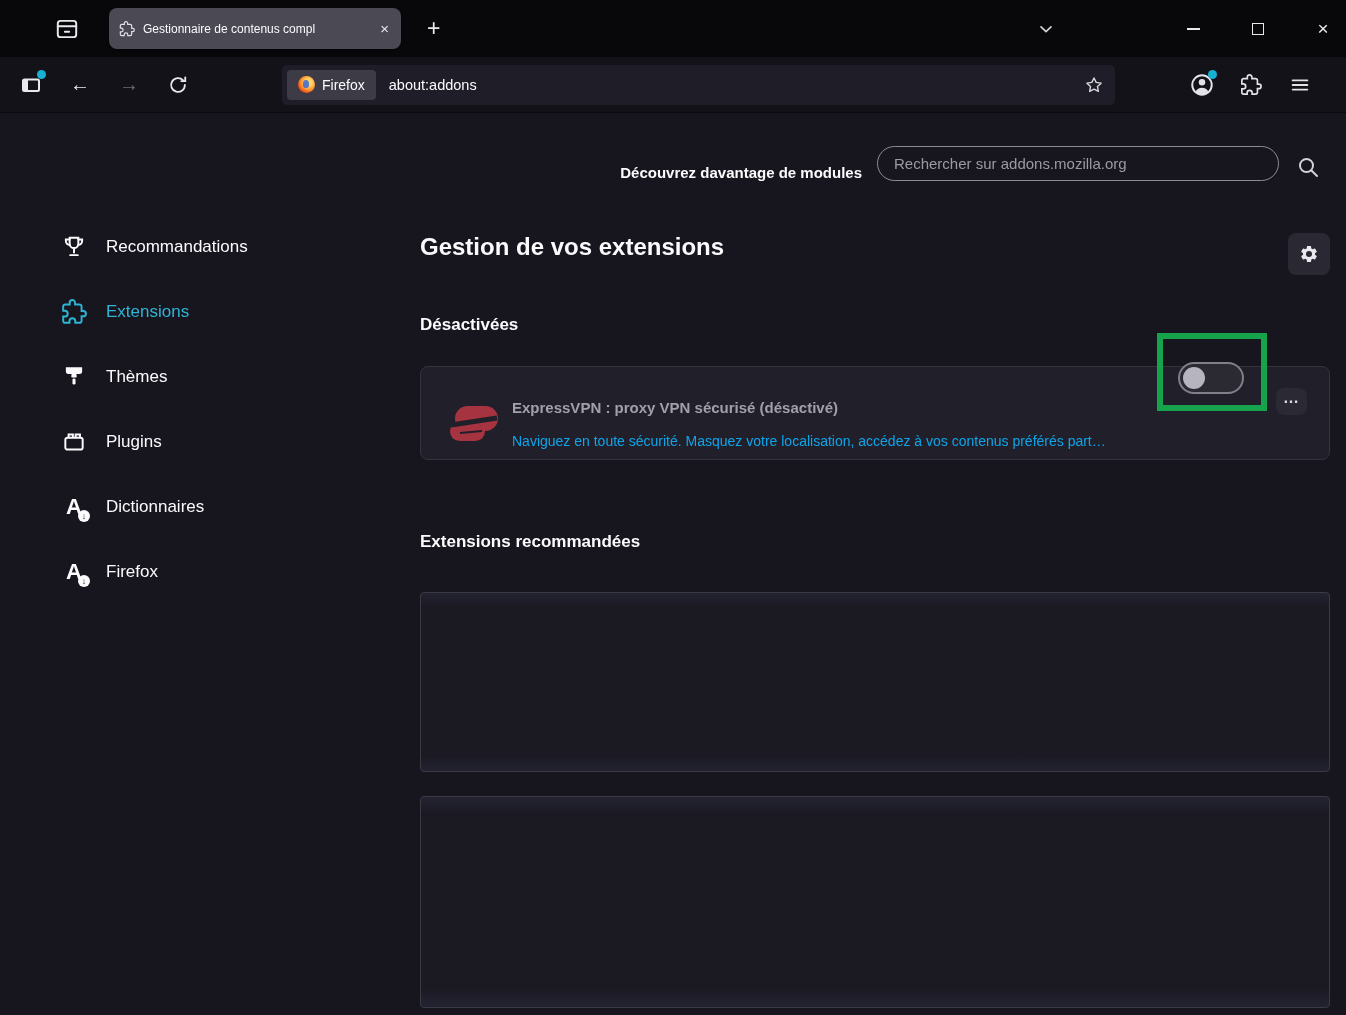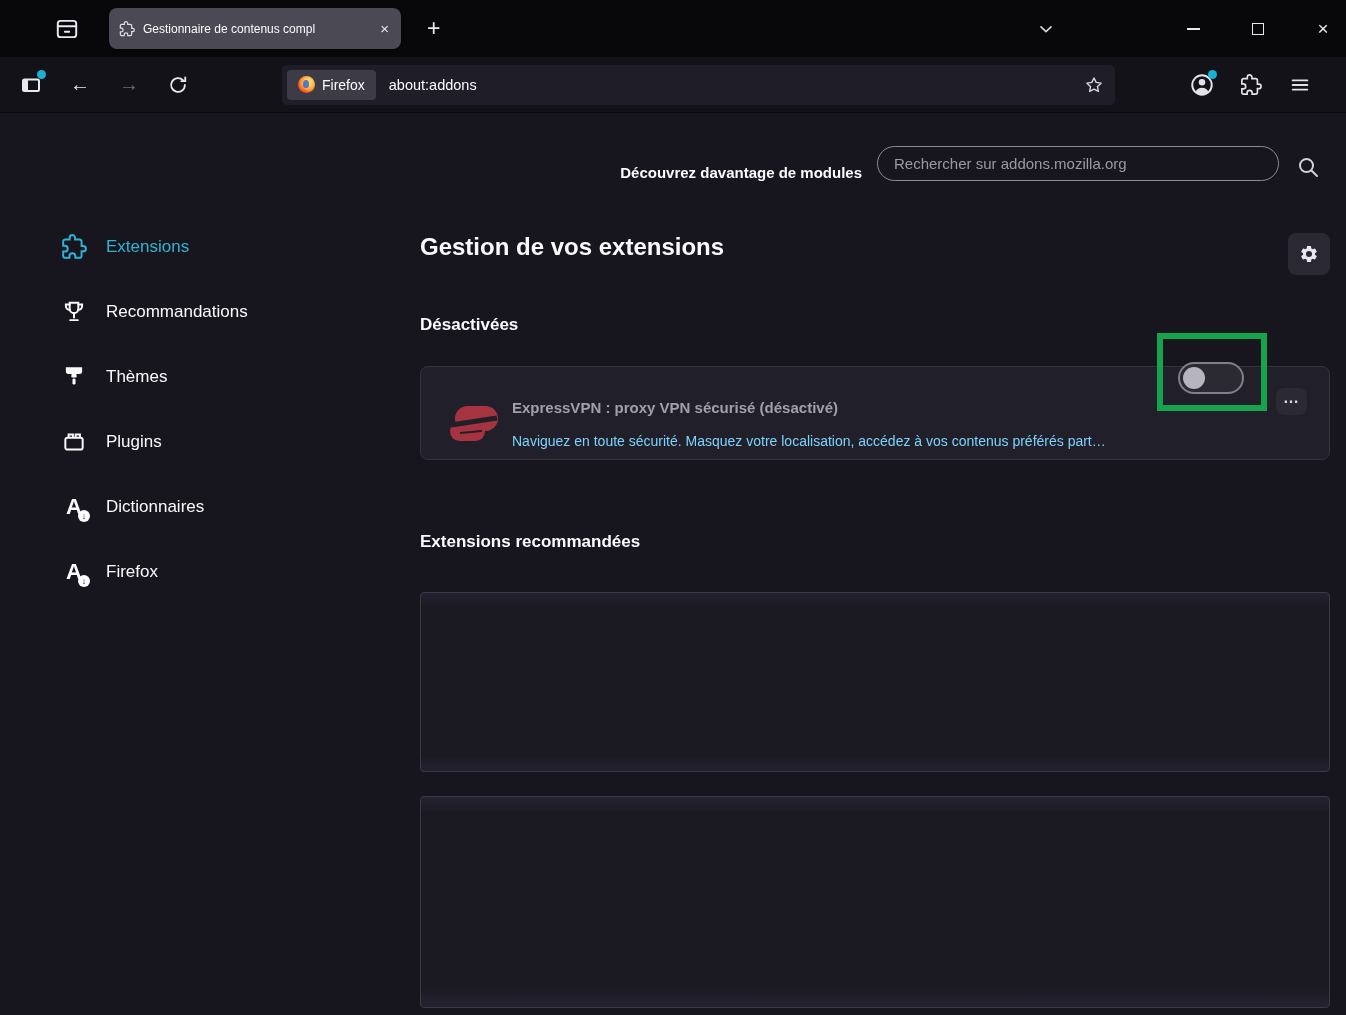--- a/index.html
+++ b/index.html
@@ -108,21 +108,21 @@
   h2.rec { margin-top: 72px; }
 
   .card {
     margin-top: 31px; height: 94px; background: #211f2a; border: 1px solid #35333f;
     border-radius: 8px; position: relative; display: flex; align-items: center;
     padding: 22px 28px 0 27px;
   }
   .evpn-logo { width: 53px; height: 48px; flex: none; margin-top: 1px; }
   .card-text { margin-left: 11px; min-width: 0; }
   .card-title { font-size: 15px; font-weight: 700; color: #a0a0ac; cursor: pointer; }
-  .card-desc { font-size: 14px; color: #7dd3fc; margin-top: 17px; white-space: nowrap; overflow: hidden; }
+  .card-desc { font-size: 14px; color: #0ea5e9; margin-top: 17px; white-space: nowrap; overflow: hidden; }
   .toggle {
     position: absolute; top: -5px; left: 757px; width: 66px; height: 32px;
     border: 2px solid #807f8a; border-radius: 16px; background: #2b2a33;
     display: flex; align-items: center; padding: 0 3px; cursor: pointer;
   }
   .knob { width: 22px; height: 22px; border-radius: 50%; background: #b6b5bf; }
   .more-btn {
     position: absolute; right: 22px; top: 21px; width: 31px; height: 27px;
     border-radius: 8px; background: #2b2a34; color: #d7d7de; font-size: 16px;
     font-weight: 700; display: flex; align-items: center; justify-content: center;
@@ -242,40 +242,40 @@
           <circle cx="10.5" cy="10.5" r="6.5"></circle>
             <path d="M15.5 15.5L21 21"></path>
         </svg>
       </button>
     </div>
 
     <div class="body">
 
       <nav class="sidebar">
 
-        <div class="side-item active">
-          <span class="side-icon">
-            <svg width="26" height="26" viewBox="0 0 24 24" fill="none" stroke="#2eb4d4" stroke-width="1.8">
-              <path d="M20.5 11H19V7c0-1.1-.9-2-2-2h-4V3.5a2.5 2.5 0 0 0-5 0V5H4c-1.1 0-2 .9-2 2v3.8h1.5c1.5 0 2.7 1.2 2.7 2.7S5 16.2 3.5 16.2H2V20c0 1.1.9 2 2 2h3.8v-1.5c0-1.5 1.2-2.7 2.7-2.7s2.7 1.2 2.7 2.7V22H17c1.1 0 2-.9 2-2v-4h1.5a2.5 2.5 0 0 0 0-5z"></path>
-            </svg>
-          </span>
-          <span class="side-label">Extensions</span>
-        </div>
-
         <div class="side-item">
           <span class="side-icon">
             <svg width="26" height="26" viewBox="0 0 24 24" fill="none" stroke="#fbfbfe" stroke-width="1.8" stroke-linecap="round">
               <path d="M8 3.5h8v5.5a4 4 0 0 1-8 0V3.5z"></path>
               <path d="M8 5H4.5v1.5A3.5 3.5 0 0 0 8 10"></path>
               <path d="M16 5h3.5v1.5A3.5 3.5 0 0 1 16 10"></path>
               <path d="M12 13.2V17"></path>
                 <path d="M8.5 19.5h7"></path>
             </svg>
           </span>
           <span class="side-label">Recommandations</span>
+        </div>
+
+        <div class="side-item active">
+          <span class="side-icon">
+            <svg width="26" height="26" viewBox="0 0 24 24" fill="none" stroke="#2eb4d4" stroke-width="1.8">
+              <path d="M20.5 11H19V7c0-1.1-.9-2-2-2h-4V3.5a2.5 2.5 0 0 0-5 0V5H4c-1.1 0-2 .9-2 2v3.8h1.5c1.5 0 2.7 1.2 2.7 2.7S5 16.2 3.5 16.2H2V20c0 1.1.9 2 2 2h3.8v-1.5c0-1.5 1.2-2.7 2.7-2.7s2.7 1.2 2.7 2.7V22H17c1.1 0 2-.9 2-2v-4h1.5a2.5 2.5 0 0 0 0-5z"></path>
+            </svg>
+          </span>
+          <span class="side-label">Extensions</span>
         </div>
 
         <div class="side-item">
           <span class="side-icon">
             <svg width="26" height="26" viewBox="0 0 24 24" fill="#fbfbfe">
               <path d="M4.5 3h15v4.2c0 1.1-.9 2-2 2h-3.3l.3 2a1.1 1.1 0 0 1-1.1 1.3h-2.8a1.1 1.1 0 0 1-1.1-1.3l.3-2H6.5c-1.1 0-2-.9-2-2V3z"></path>
               <rect x="10.6" y="13.4" width="2.8" height="5.6" rx="1.2"></rect>
             </svg>
           </span>
           <span class="side-label">Thèmes</span>

